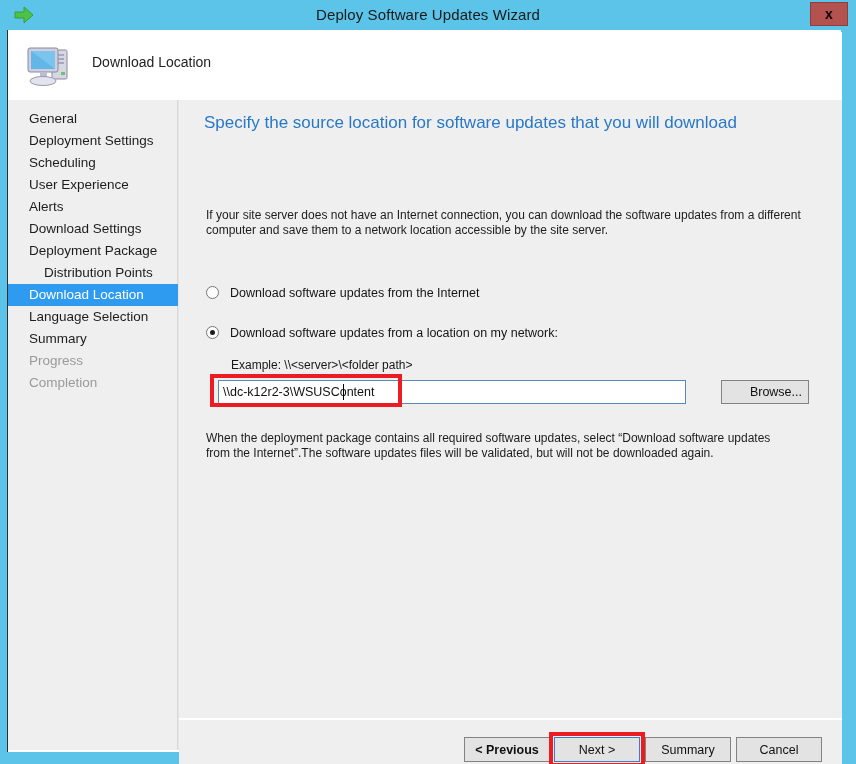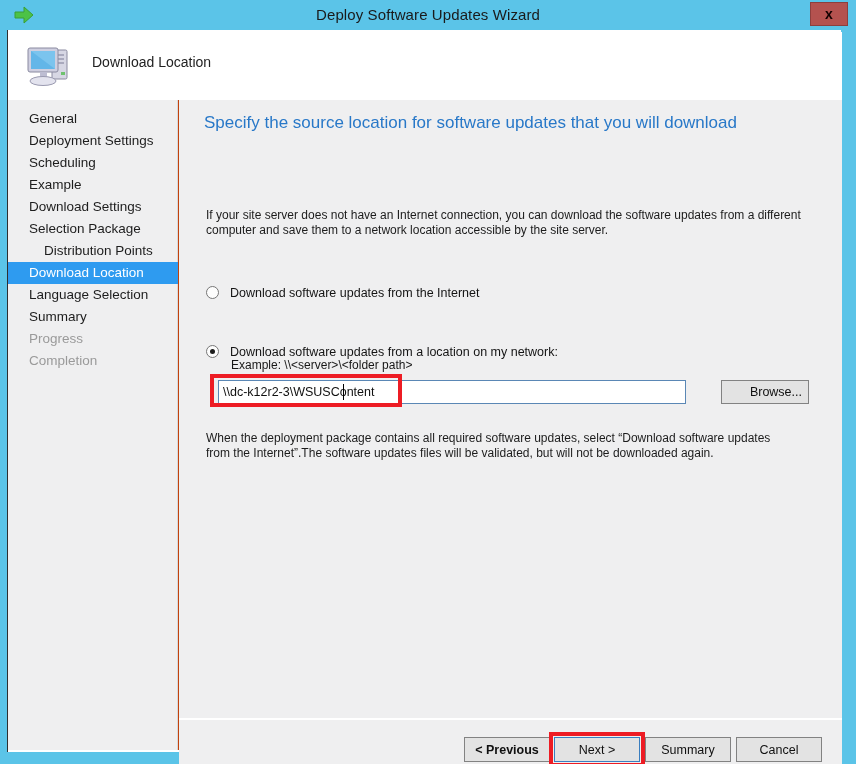--- a/index.html
+++ b/index.html
@@ -98,21 +98,21 @@
     color: #222222;
   }
 
   
   .body-area {
     position: absolute;
     left: 0;
     top: 70px;
     width: 834px;
     height: 650px;
-    background: #c2410c;
+    background: #e5e5e5;
   }
 
   
   .sidebar {
     position: absolute;
     left: 0; top: 0;
     width: 170px;
     height: 650px;
     background: #efeff0;
     border-right: 1px solid #d8d8d8;
@@ -169,21 +169,21 @@
 
   
   .radio-row {
     position: absolute;
     left: 27px;
     font-size: 12.5px;
     color: #141414;
     cursor: pointer;
   }
   .radio-row.r1 { top: 186px; }
-  .radio-row.r2 { top: 245px; }
+  .radio-row.r2 { top: 226px; }
   .radio-mark {
     display: inline-block;
     width: 13px;
     height: 13px;
     border: 1px solid #767676;
     border-radius: 50%;
     background: #fdfdfd;
     vertical-align: -2px;
     margin-right: 11px;
     position: relative;
@@ -346,23 +346,24 @@
       <div class="header-title">Download Location</div>
     </div>
 
     <div class="body-area">
 
       <div class="sidebar">
         <div class="nav-list">
           <div class="nav-item">General</div>
           <div class="nav-item">Deployment Settings</div>
           <div class="nav-item">Scheduling</div>
-          <div class="nav-item">Example</div>
+          <div class="nav-item">User Experience</div>
+          <div class="nav-item">Alerts</div>
           <div class="nav-item">Download Settings</div>
-          <div class="nav-item">Selection Package</div>
+          <div class="nav-item">Deployment Package</div>
           <div class="nav-item indent">Distribution Points</div>
           <div class="nav-item selected">Download Location</div>
           <div class="nav-item">Language Selection</div>
           <div class="nav-item">Summary</div>
           <div class="nav-item disabled">Progress</div>
           <div class="nav-item disabled">Completion</div>
         </div>
       </div>
 
       <div class="main">

